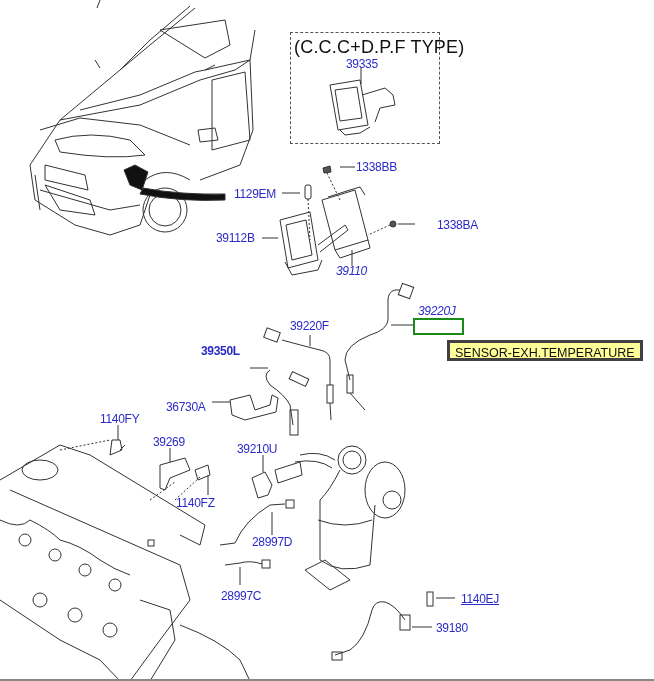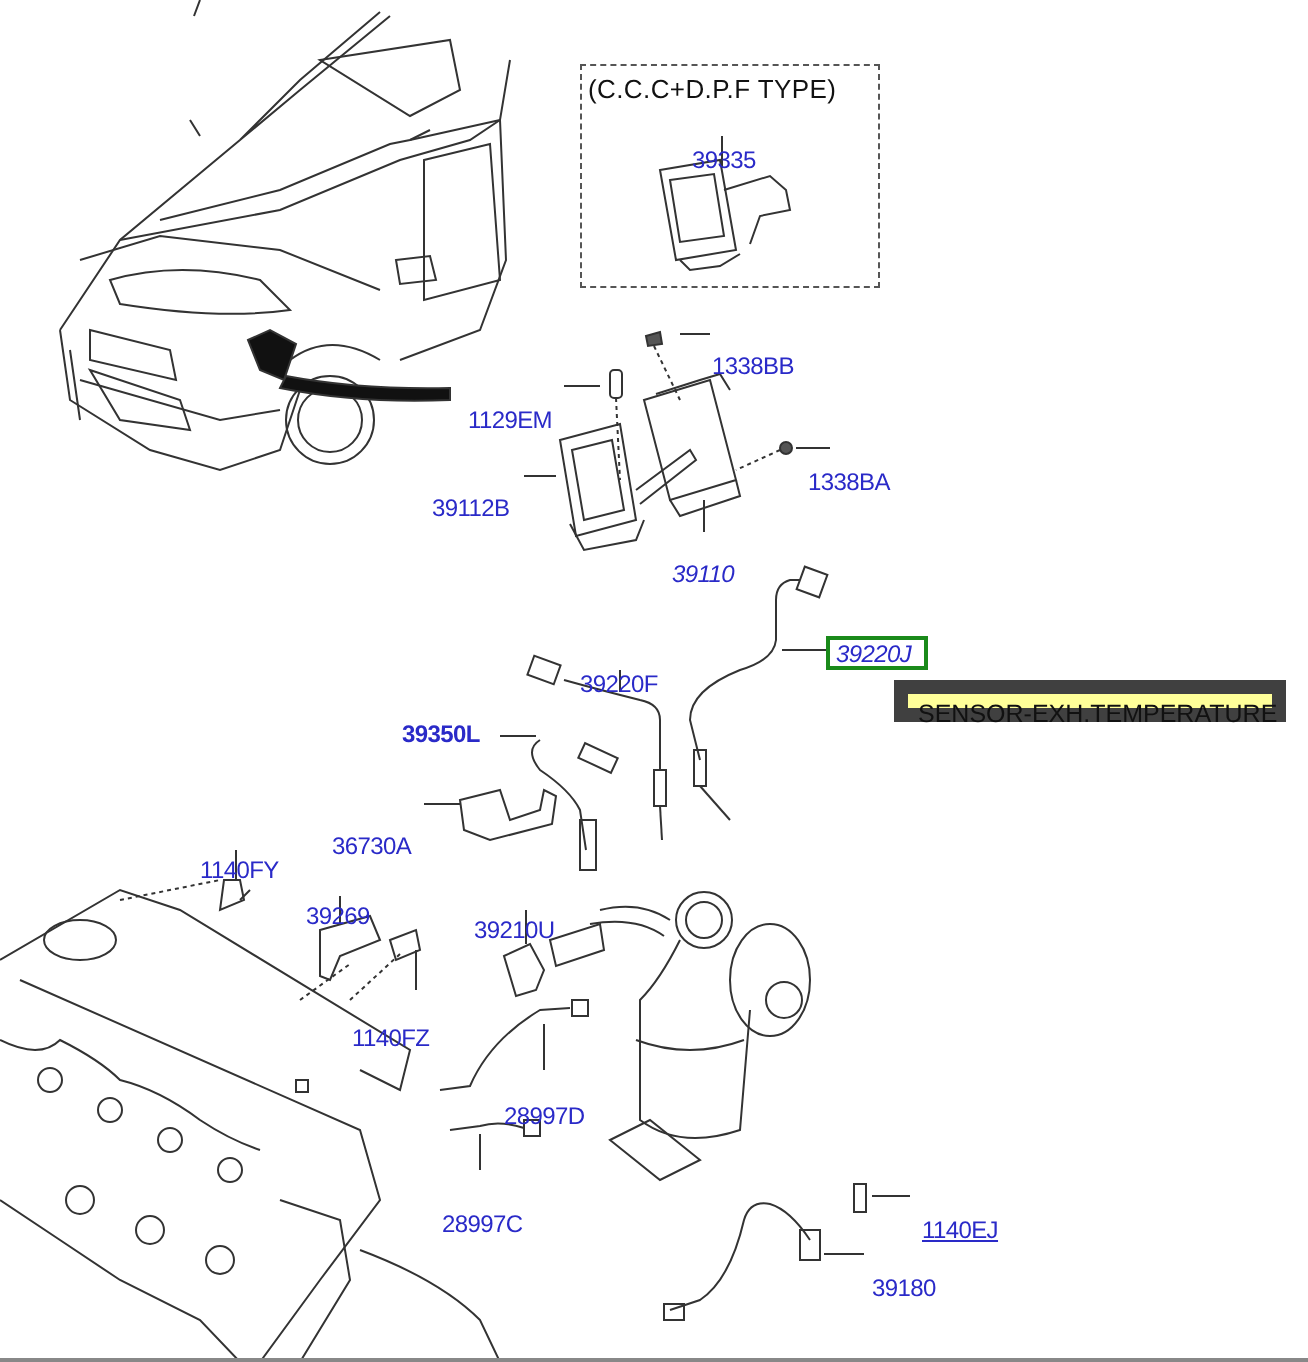--- a/index.html
+++ b/index.html
@@ -1,22 +1,22 @@
 <!DOCTYPE html>
 <html><head>
 <meta charset="utf-8">
 <style>
   html,body{margin:0;padding:0;background:#fff;}
   body{width:654px;height:681px;position:relative;overflow:hidden;font-family:"Liberation Sans",sans-serif;}
   #diagram{position:absolute;left:0;top:0;width:654px;height:681px;}
-  .lbl{position:absolute;font-size:12px;color:#2a2ac8;letter-spacing:-0.3px;white-space:nowrap;cursor:pointer;line-height:14px;margin-top:16px;}
-  .group-title{position:absolute;font-size:13px;color:#111;white-space:nowrap;letter-spacing:0.2px;}
+  .lbl{position:absolute;font-size:12px;color:#2a2ac8;letter-spacing:-0.3px;white-space:nowrap;cursor:pointer;line-height:14px;}
+  .group-title{position:absolute;font-size:18px;color:#111;white-space:nowrap;letter-spacing:0.2px;}
   .dashbox{position:absolute;left:290px;top:32px;width:148px;height:110px;border:1px dashed #555;}
   .highlight{position:absolute;left:413px;top:318px;width:51px;height:17px;border:2px solid #1a8a1a;box-sizing:border-box;}
-  .tooltip{position:absolute;left:447px;top:340px;width:196px;height:21px;background:#ffff99;border:7px solid #404040;box-sizing:border-box;font-size:12.5px;color:#111;padding:3px 0 0 5px;white-space:nowrap;}
+  .tooltip{position:absolute;left:447px;top:340px;width:196px;height:21px;background:#ffff99;border:3px solid #404040;box-sizing:border-box;font-size:12.5px;color:#111;padding:3px 0 0 5px;white-space:nowrap;}
   .bottom-rule{position:absolute;left:0;top:679px;width:654px;height:2px;background:#888;}
 </style>
 </head>
 <body>
 
 <svg id="diagram" viewBox="0 0 654 681" xmlns="http://www.w3.org/2000/svg" fill="none" stroke="#333" stroke-width="1">
 
   <g>
     <path d="M30 165 L60 120 L120 70 L150 45 L195 8 M120 70 L150 40 L190 6"></path>
     <path d="M60 120 L140 105 L200 80 L235 70 L250 60 L255 30"></path>
@@ -172,21 +172,21 @@
     <line x1="262" y1="238" x2="278" y2="238"></line>
   </g>
 </svg>
 
 <div class="dashbox"></div>
 <div class="group-title" style="left:294px;top:37px;">(C.C.C+D.P.F TYPE)</div>
 
 <div class="lbl" style="left:346px;top:57px;">39335</div>
 <div class="lbl" style="left:356px;top:160px;">1338BB</div>
 <div class="lbl" style="left:234px;top:187px;">1129EM</div>
-<div class="lbl" style="left:404px;top:218px;">1338BA</div>
+<div class="lbl" style="left:437px;top:218px;">1338BA</div>
 <div class="lbl" style="left:216px;top:231px;">39112B</div>
 <div class="lbl" style="left:336px;top:264px;font-style:italic;">39110</div>
 
 <div class="highlight"></div>
 <div class="lbl" style="left:418px;top:304px;font-style:italic;">39220J</div>
 <div class="tooltip">SENSOR-EXH.TEMPERATURE</div>
 
 <div class="lbl" style="left:290px;top:319px;">39220F</div>
 <div class="lbl" style="left:201px;top:344px;font-weight:bold;">39350L</div>
 <div class="lbl" style="left:166px;top:400px;">36730A</div>

